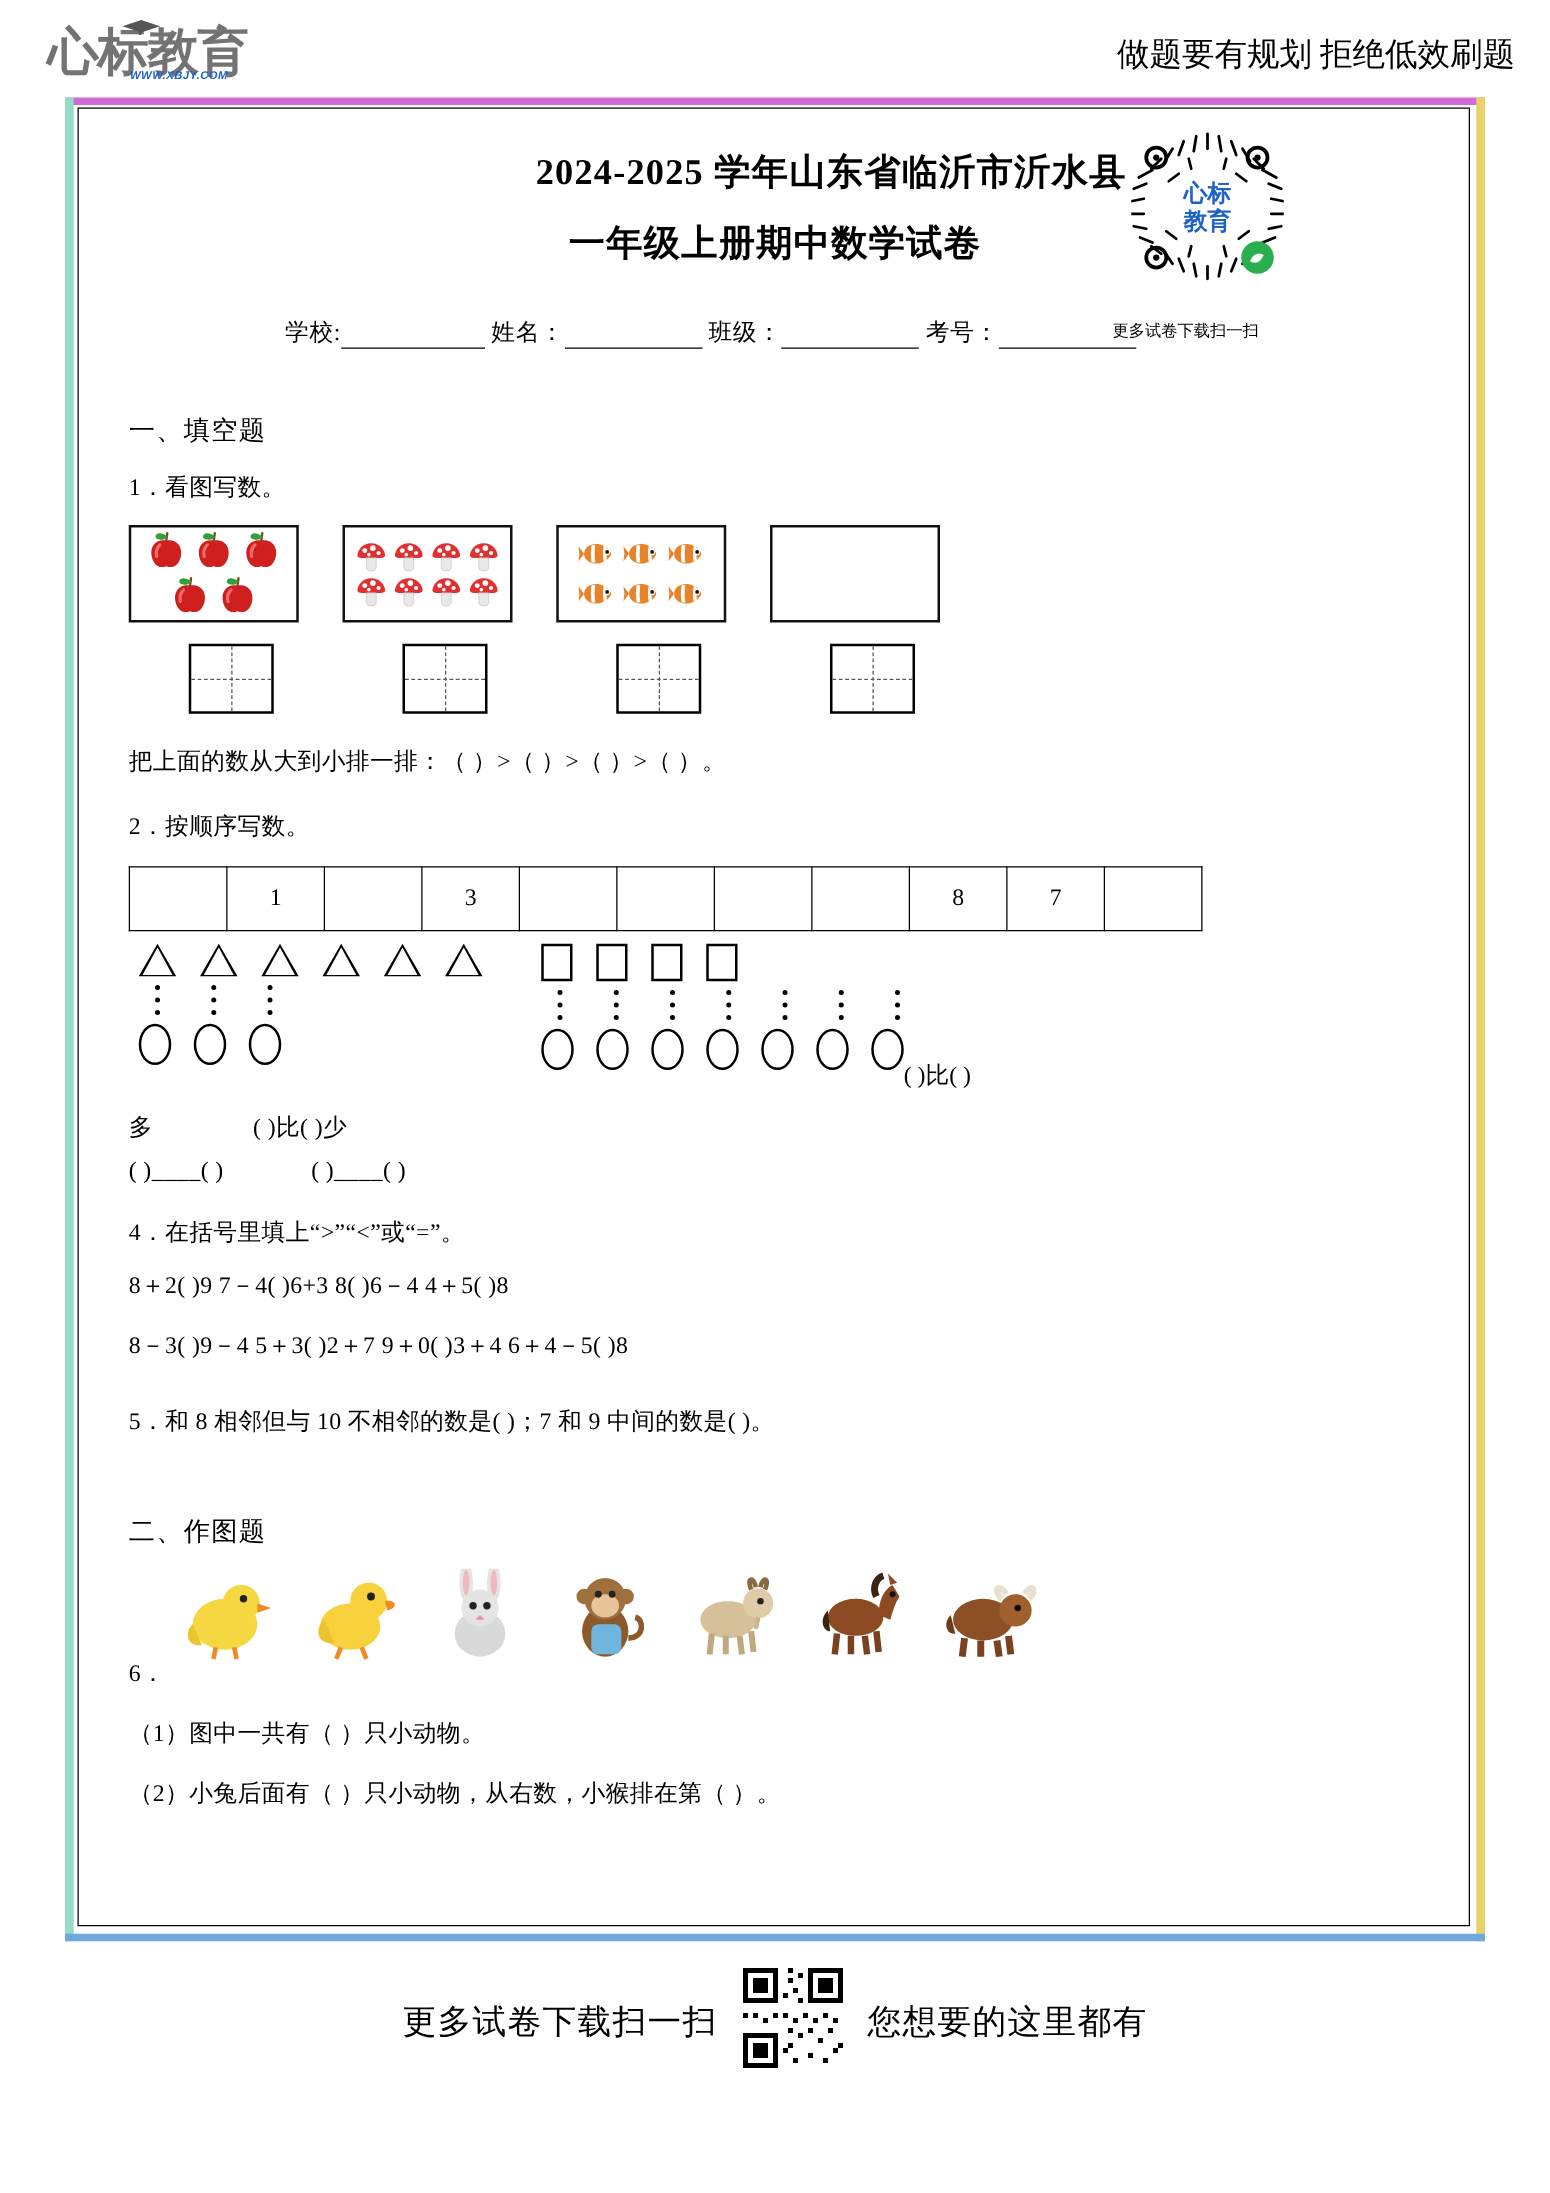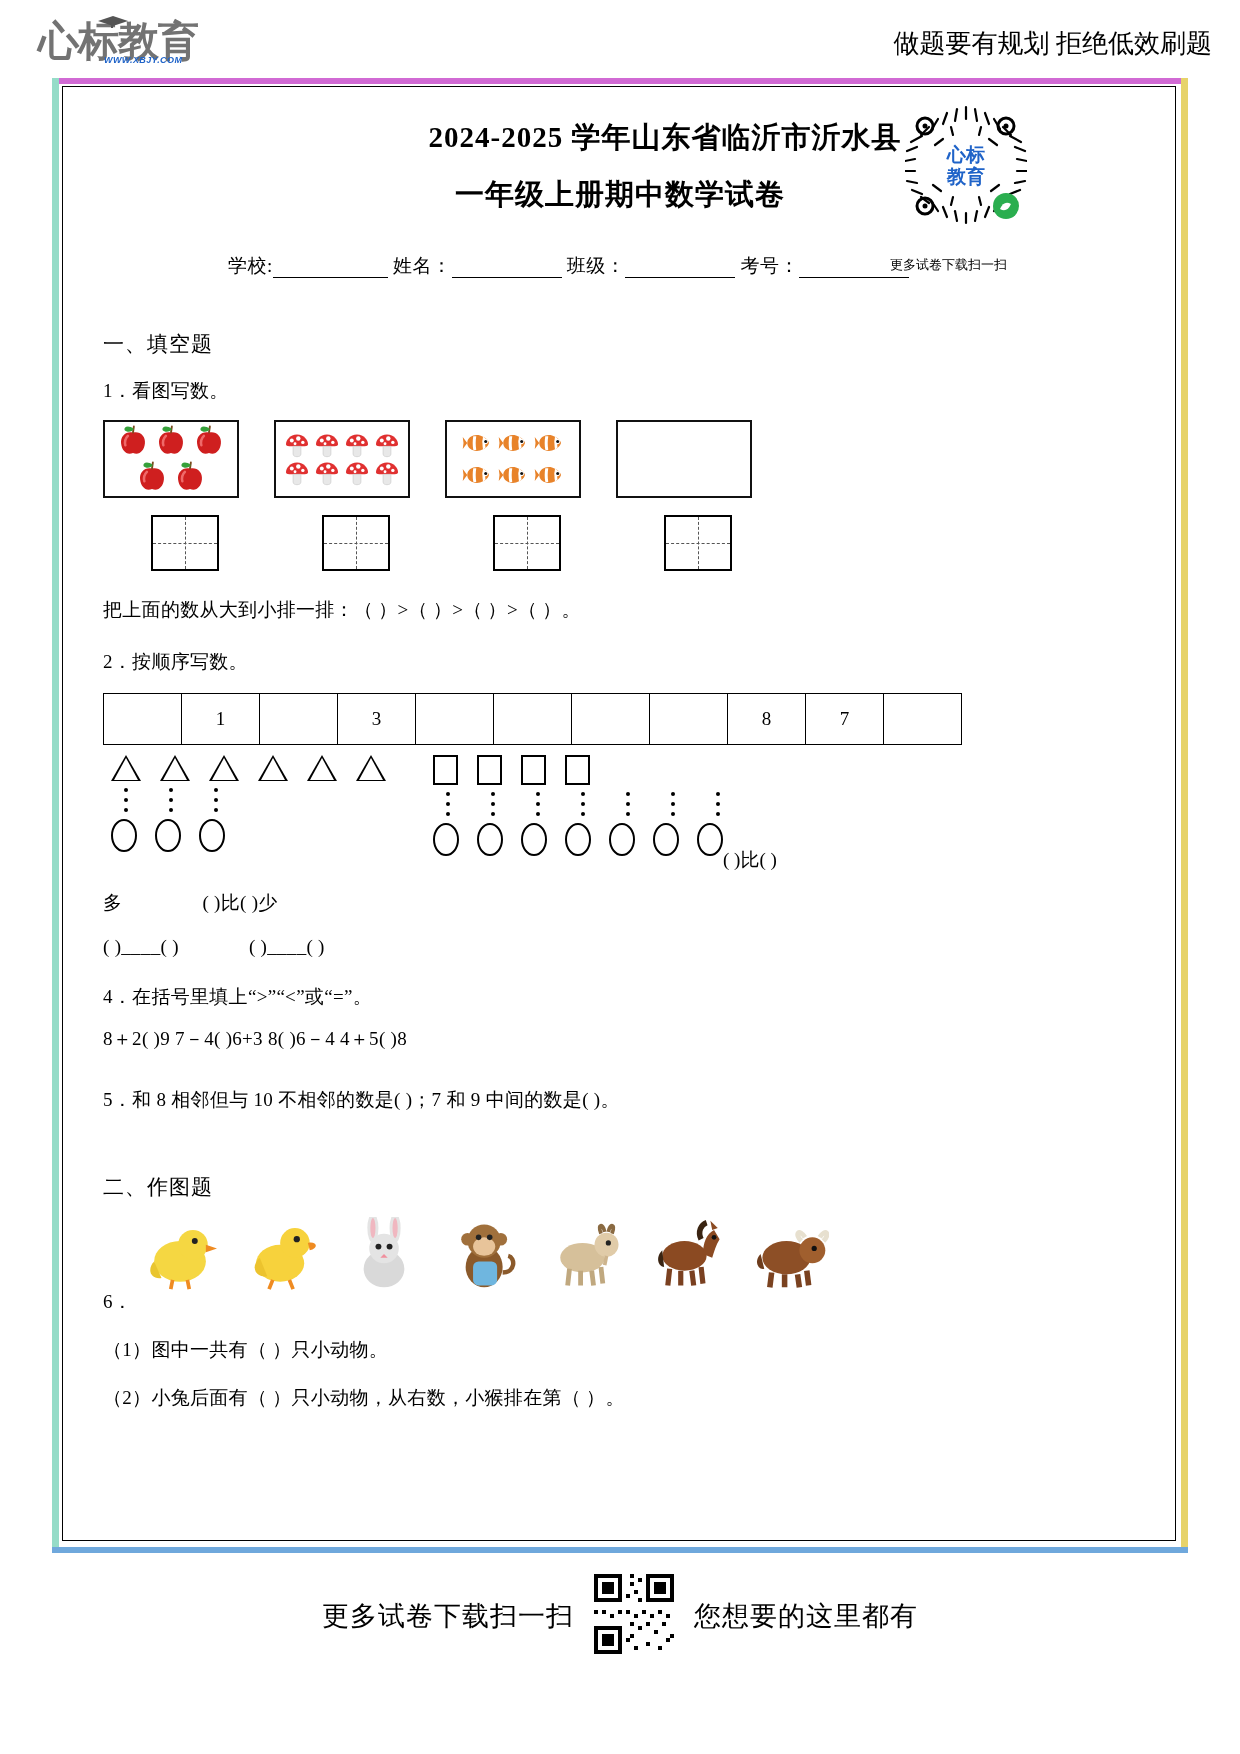--- a/index.html
+++ b/index.html
@@ -573,28 +573,29 @@
         </div>
     </div>
     <div class="inline-fill" style="position:absolute;left:620px;top:92px">(          )比(          )</div>
   </div>
 
   <p class="q-text" style="margin-top:6px">
     <span>多</span>
     <span style="display:inline-block;width:70px"></span>
     <span>(          )比(          )少</span>
   </p>
-  <p class="q-text" style="margin-top:10px">
+  <p class="q-text" style="">
     <span>(          )____(          )</span>
     <span style="display:inline-block;width:60px"></span>
     <span>(          )____(          )</span>
   </p>
 
   <p class="q-text" style="margin-top:16px">4．在括号里填上“&gt;”“&lt;”或“=”。</p>
   <p class="q-text nowrap" style="margin-top:8px">8＋2(          )9   7－4(          )6+3   8(          )6－4   4＋5(          )8</p>
+  <p class="q-text nowrap" style="margin-top:14px">8－3(          )9－4   5＋3(          )2＋7   9＋0(          )3＋4   6＋4－5(          )8</p>
 
   <p class="q-text nowrap" style="margin-top:27px">5．和 8 相邻但与 10 不相邻的数是(          )；7 和 9 中间的数是(          )。</p>
 
   <div class="sec-head" style="margin-top:56px">二、作图题</div>
 
   <div class="animal-row" id="animRow">
       <span class="animal"><svg width="74" height="74" viewBox="0 0 40 40">
           <ellipse cx="20" cy="24" rx="14" ry="11" fill="#f5d742"></ellipse>
           <circle cx="27" cy="15" r="8" fill="#f5d742"></circle>
           <path d="M34 15 L40 17 L34 19 Z" fill="#ef8b22"></path>

